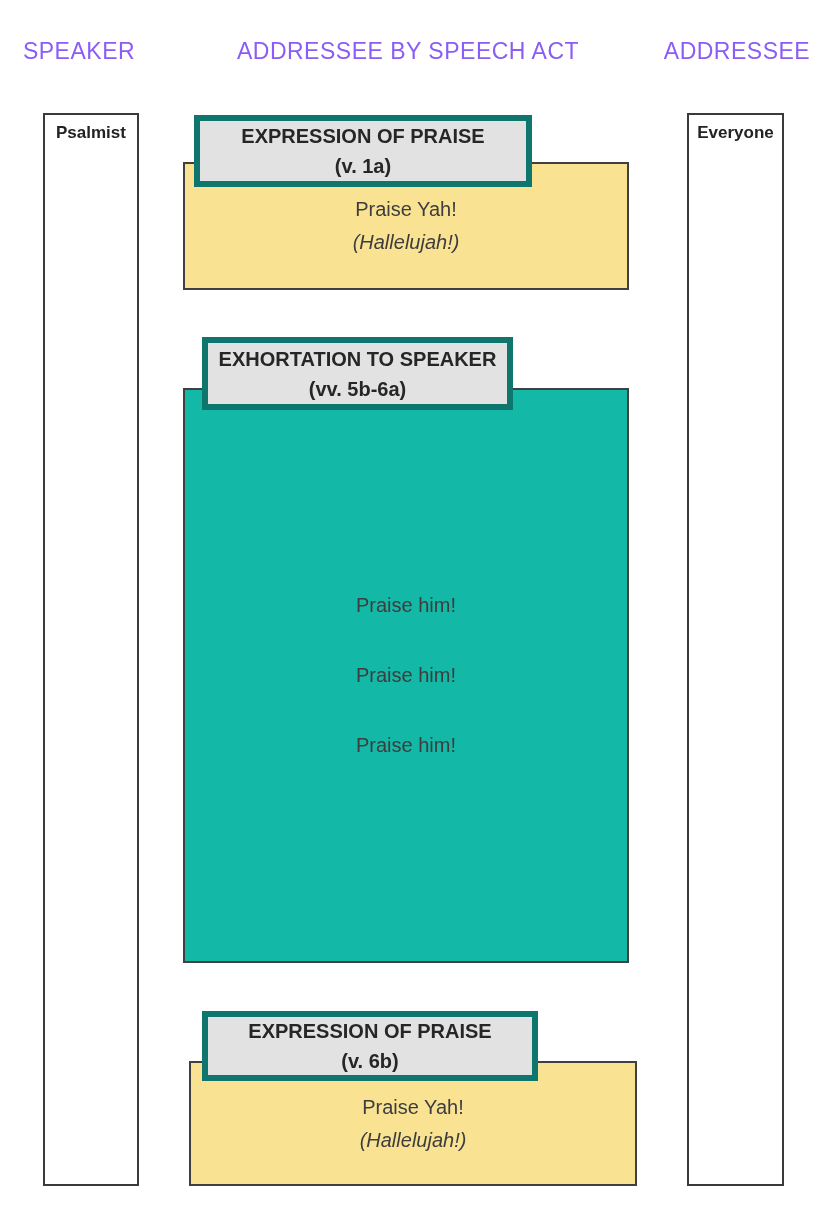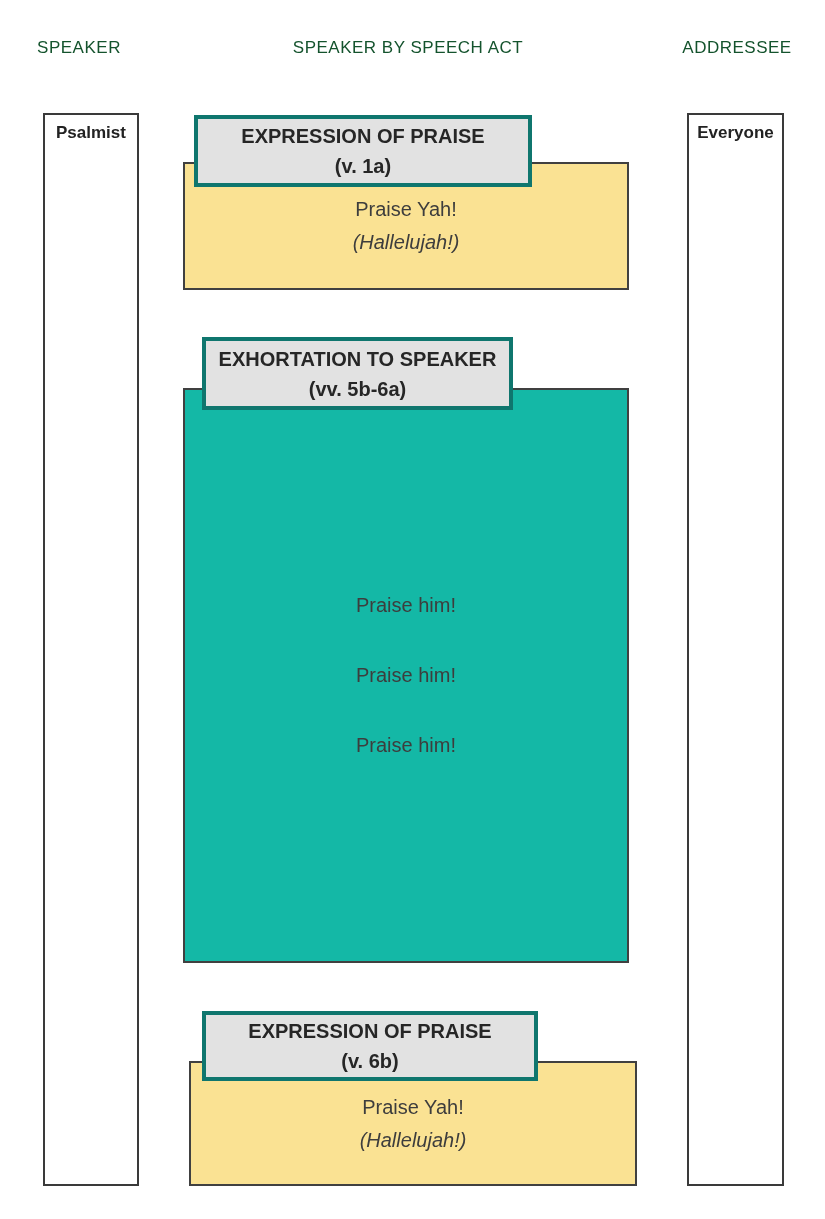--- a/index.html
+++ b/index.html
@@ -12,23 +12,23 @@
     position: relative;
     width: 825px;
     height: 1219px;
     background: #ffffff;
     overflow: hidden;
   }
   .col-header {
     position: absolute;
     top: 38px;
     transform: translateX(-50%);
-    font-size: 17px;
+    font-size: 23px;
     font-weight: 400;
-    color: #14532d;
+    color: #8b5cf6;
     letter-spacing: 0.5px;
     white-space: nowrap;
   }
   .hdr-speaker   { left: 79px; }
   .hdr-sections  { left: 408px; }
   .hdr-addressee { left: 737px; }
 
   .side-column {
     position: absolute;
     top: 113px;
@@ -44,21 +44,21 @@
   .side-column .col-label {
     font-weight: 700;
     font-size: 17px;
     color: #222222;
   }
 
   .section-label {
     position: absolute;
     box-sizing: border-box;
     background: #e2e2e2;
-    border: 4px solid #0f766e;
+    border: 6px solid #0f766e;
     z-index: 2;
     display: flex;
     flex-direction: column;
     align-items: center;
     justify-content: center;
     text-align: left;
   }
   .section-label .label-line {
     font-weight: 700;
     font-size: 20px;
@@ -94,21 +94,21 @@
   
   .label-3 { left: 202px; top: 1011px; width: 336px; height: 70px; }
   .body-3  { left: 189px; top: 1061px; width: 448px; height: 125px; }
 </style>
 </head>
 <body>
 
 <div class="canvas">
 
   <div class="col-header hdr-speaker">SPEAKER</div>
-  <div class="col-header hdr-sections">SPEAKER BY SPEECH ACT</div>
+  <div class="col-header hdr-sections">ADDRESSEE BY SPEECH ACT</div>
   <div class="col-header hdr-addressee">ADDRESSEE</div>
 
   <div class="side-column col-psalmist">
     <div class="col-label">Psalmist</div>
   </div>
 
   <div class="side-column col-everyone">
     <div class="col-label">Everyone</div>
   </div>
 

